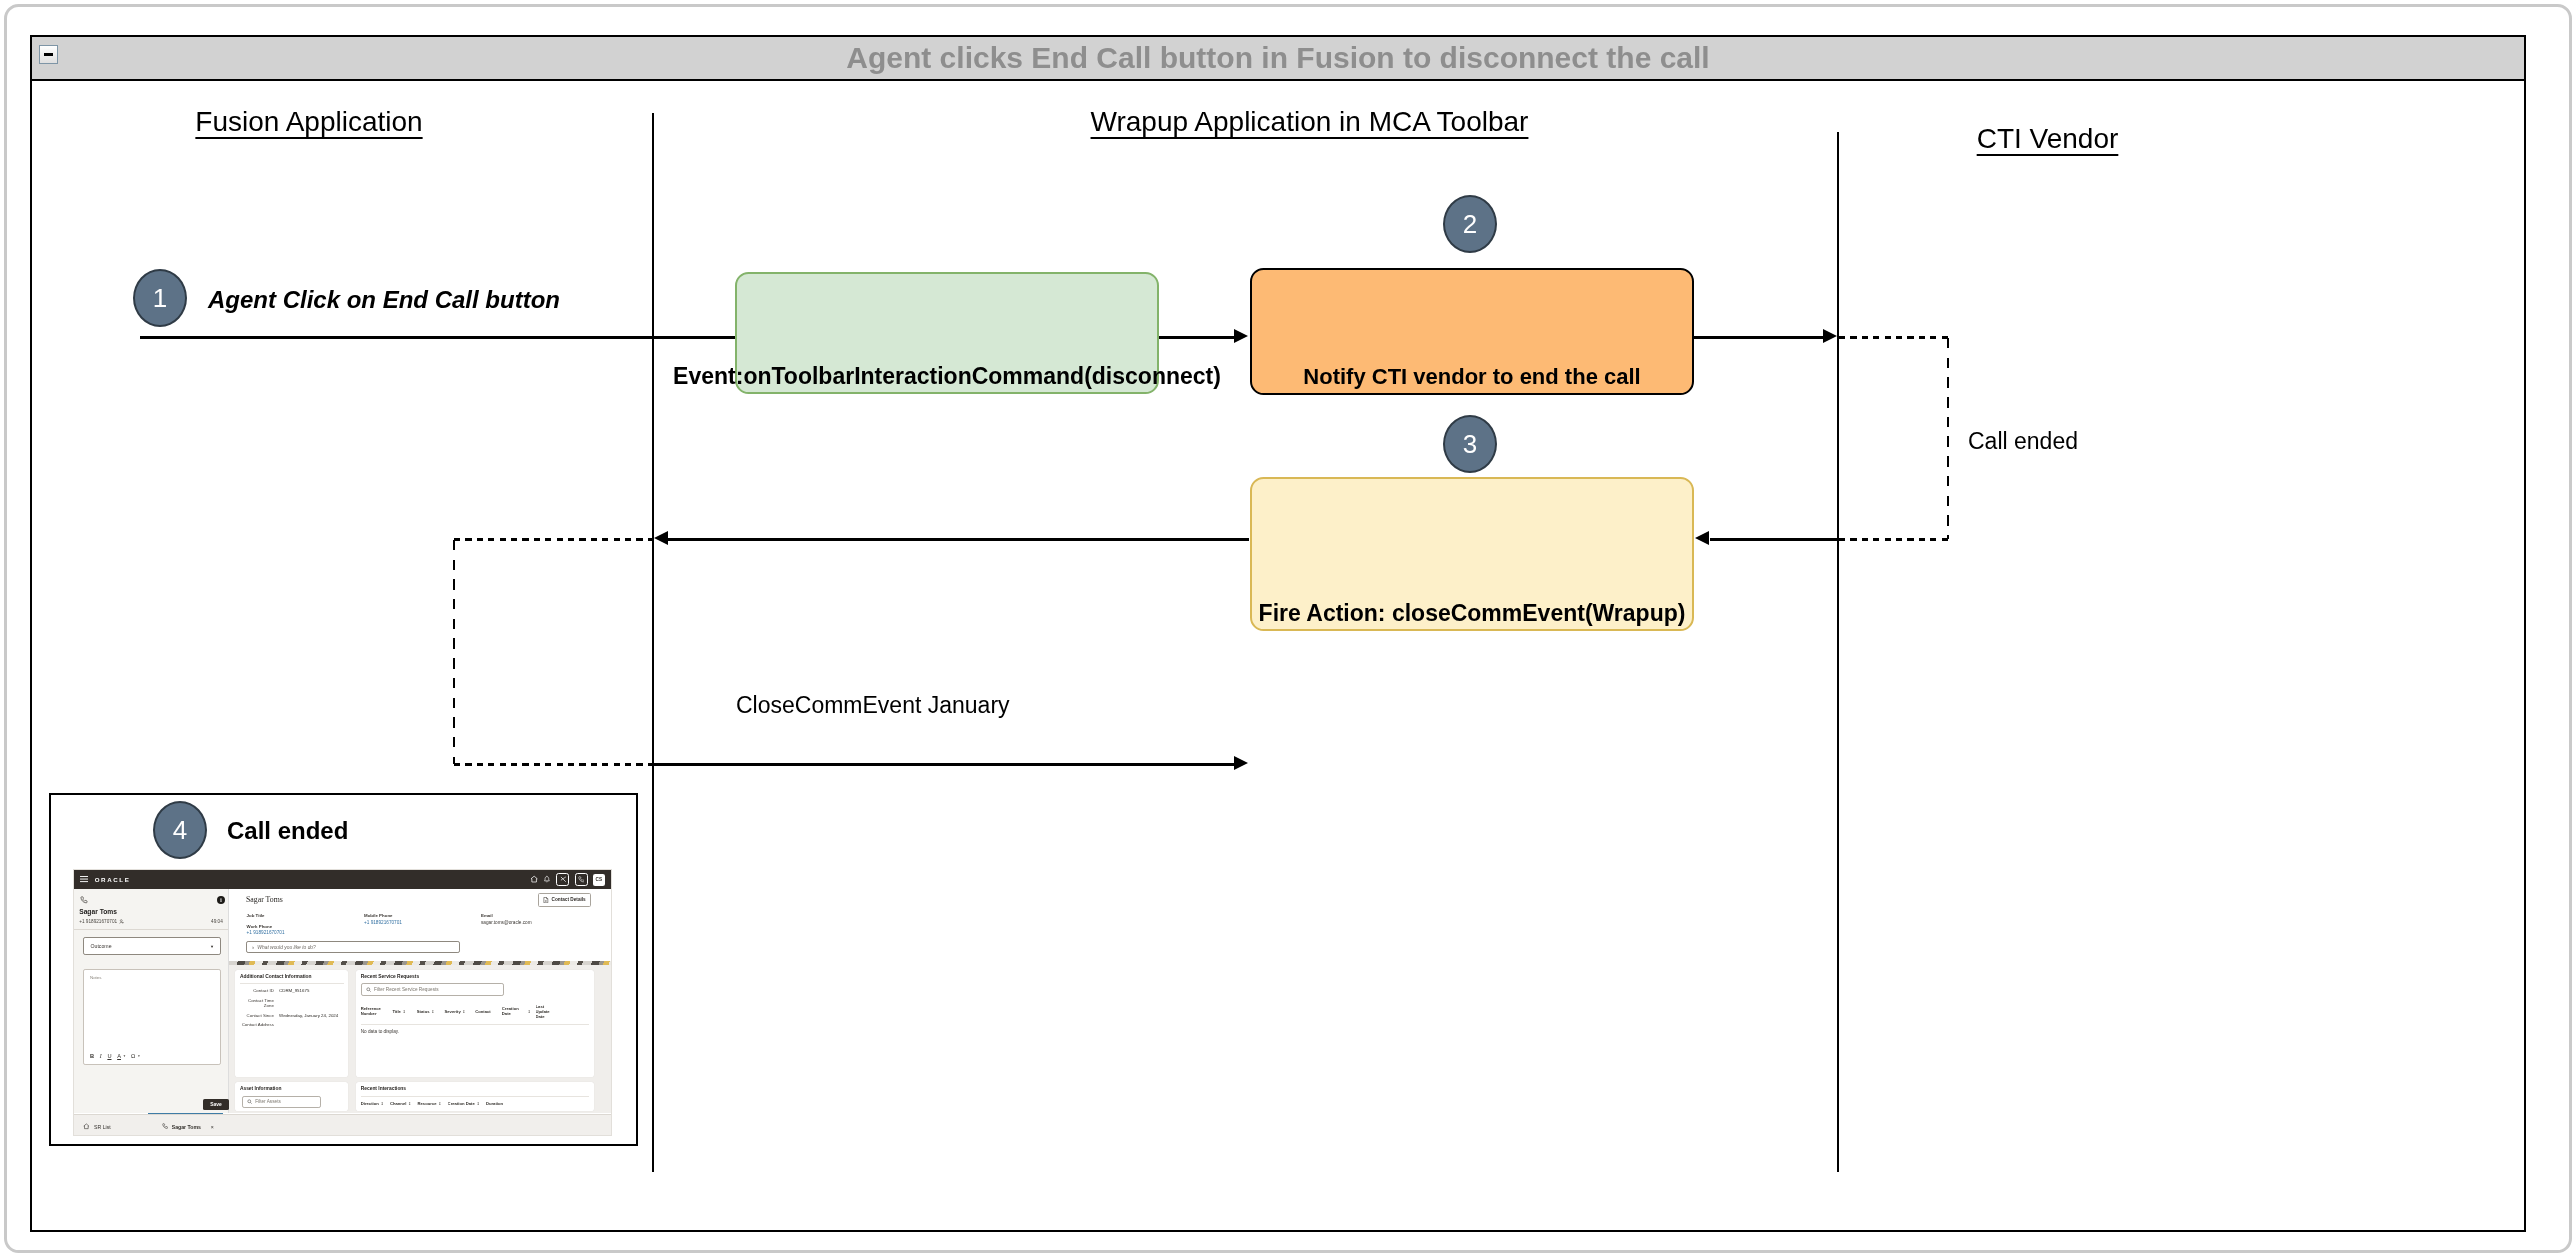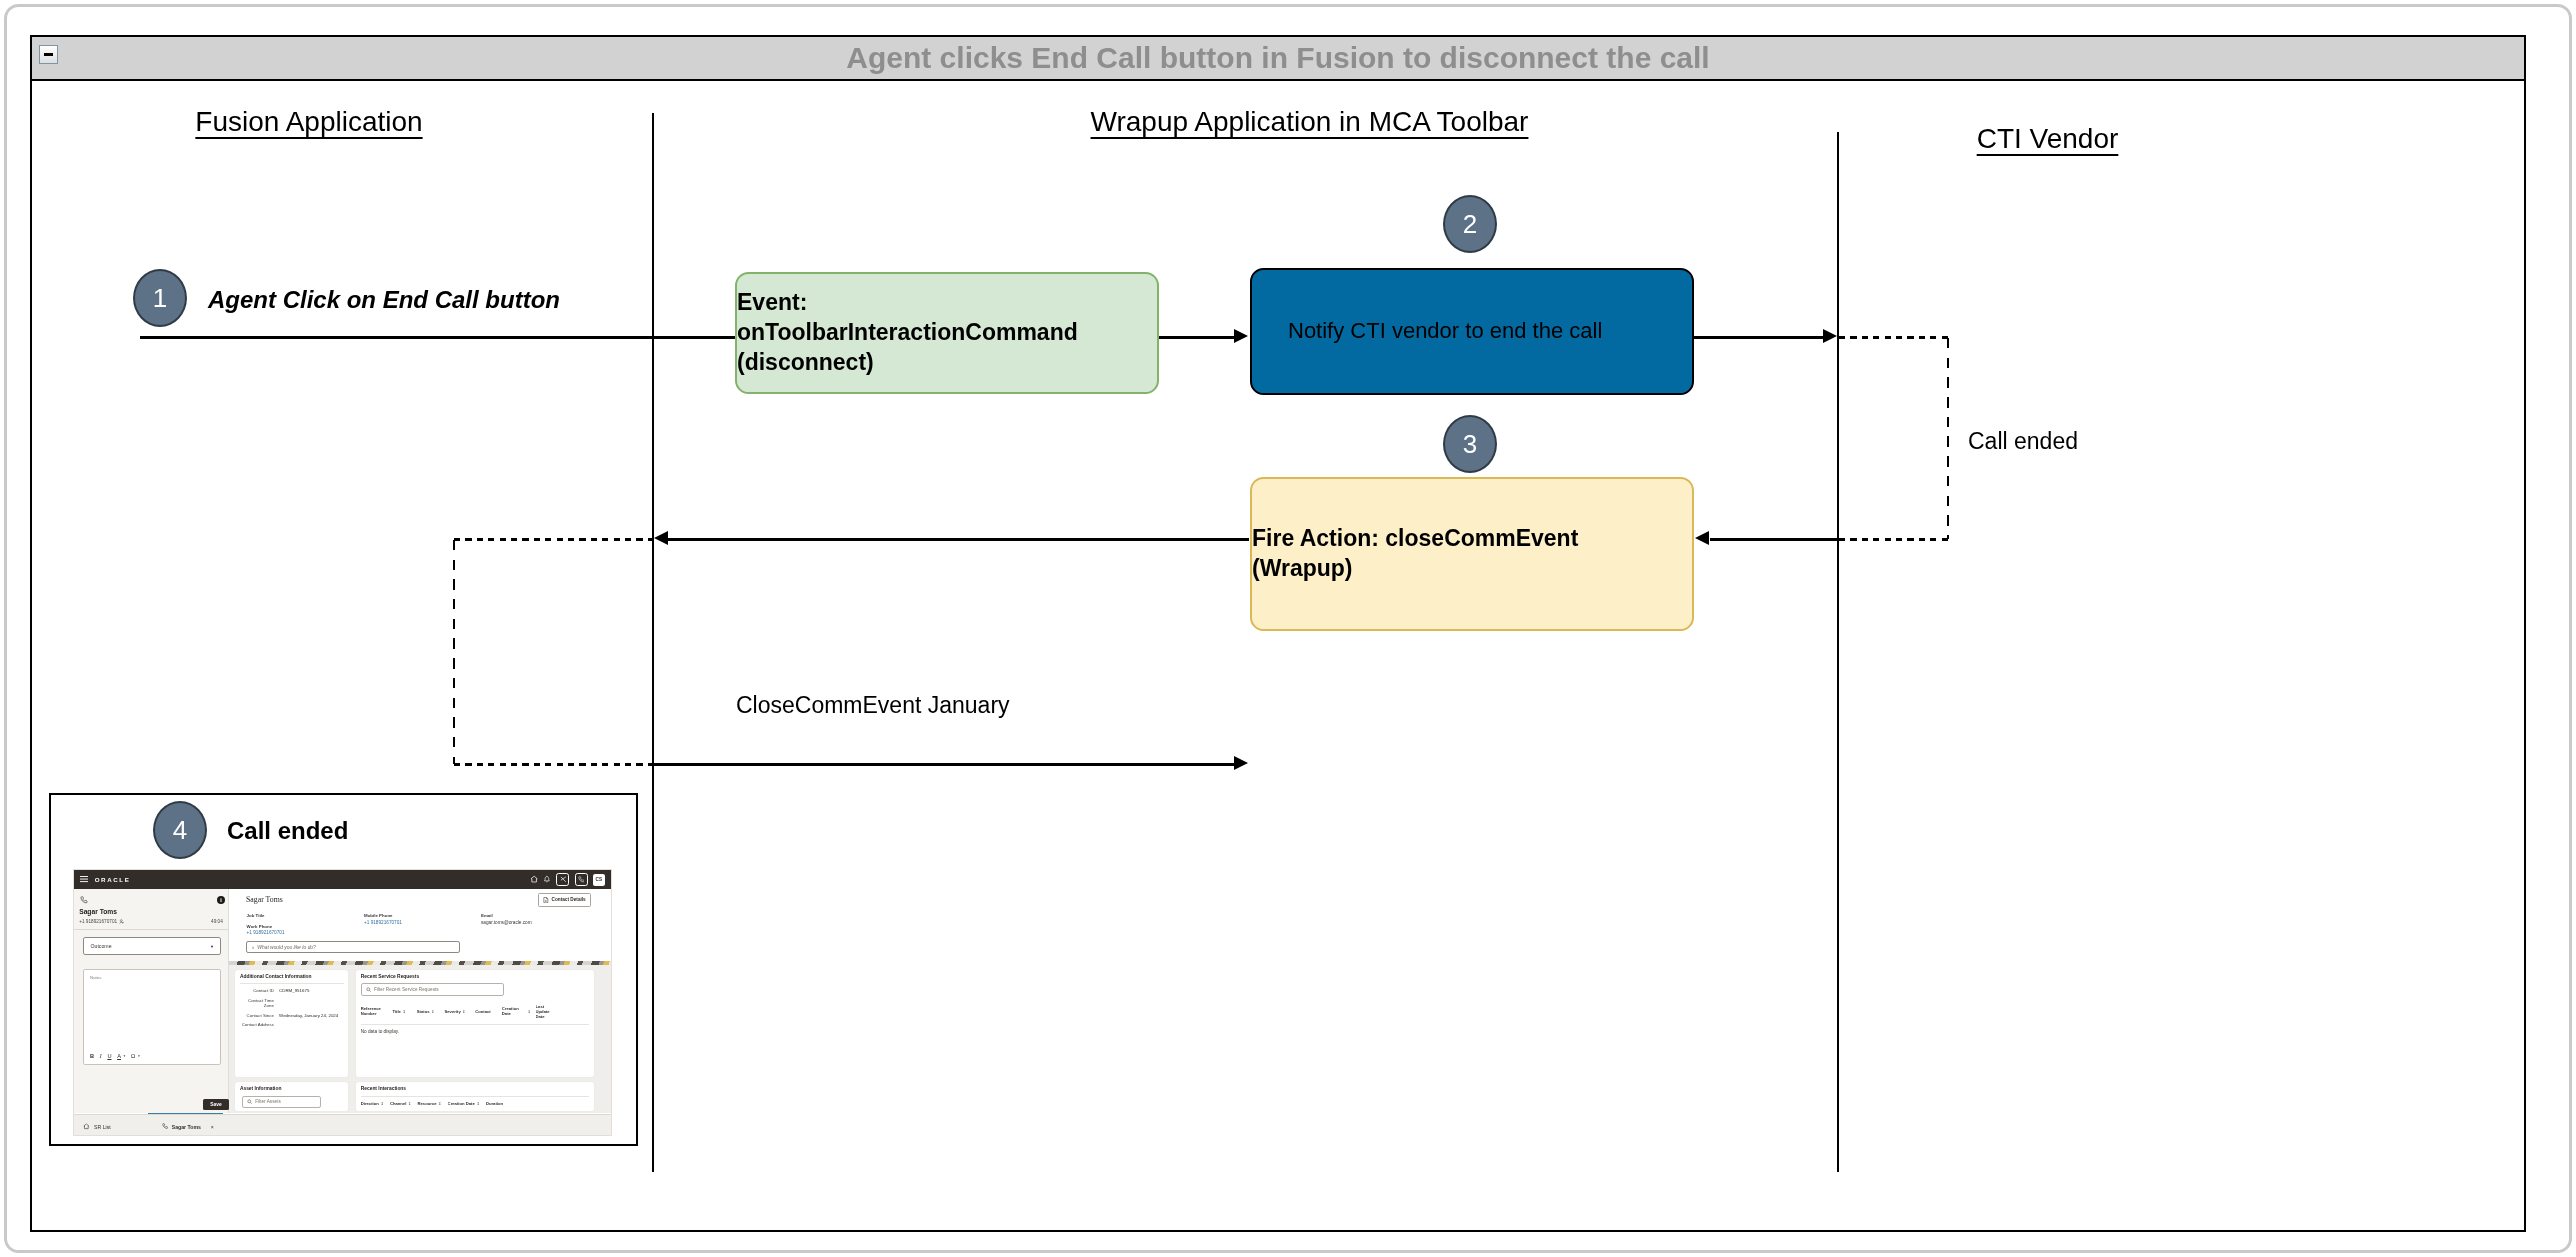--- a/index.html
+++ b/index.html
@@ -17,25 +17,25 @@
   
   .lane{position:absolute;font-size:28px;text-align:center;text-decoration:underline;text-underline-offset:6.2px;}
   .lifeline{position:absolute;width:2.1px;background:#000;}
   
   .hline{position:absolute;height:2.6px;background:#000;}
   .dotline{position:absolute;height:2.6px;background:repeating-linear-gradient(90deg,#000 0 6.2px,transparent 6.2px 11.4px);}
   .dashv{position:absolute;width:2.1px;background:repeating-linear-gradient(180deg,#000 0 10.4px,transparent 10.4px 19.7px);}
   .ah-r{position:absolute;width:0;height:0;border-top:7.8px solid transparent;border-bottom:7.8px solid transparent;border-left:14.5px solid #000;}
   .ah-l{position:absolute;width:0;height:0;border-top:7.8px solid transparent;border-bottom:7.8px solid transparent;border-right:14.5px solid #000;}
   
-  .node{position:absolute;display:flex;flex-direction:column;align-items:flex-start;justify-content:center;text-align:center;
+  .node{position:absolute;display:flex;flex-direction:row;align-items:flex-end;justify-content:center;text-align:center;
         border-radius:13.5px;box-sizing:border-box;line-height:1.3;}
   .green{background:var(--green_fill,#d5e8d4);border:2.1px solid var(--green_border,#83b36a);font-weight:bold;font-size:23px;}
   .yellow{background:var(--yellow_fill,#fdf0c9);border:2.1px solid var(--yellow_border,#d9b855);font-weight:bold;font-size:23px;}
-  .plain{background:#0369a1;border:2.1px solid #000;font-size:22px;line-height:1.4;}
+  .plain{background:#fdba74;border:2.1px solid #000;font-size:22px;line-height:1.4;font-weight:bold;}
   .stepnum{position:absolute;width:54px;height:58px;border-radius:50%;background:var(--circle_fill,#5d7287);
            border:2.6px solid var(--circle_border,#2f3b46);box-sizing:border-box;color:#fff;font-size:26px;
            display:flex;align-items:center;justify-content:center;}
   .msg-label{position:absolute;font-size:23px;}
   .step1-label{position:absolute;font-size:24px;font-weight:bold;}
   
   .shotframe{position:absolute;left:49px;top:793px;width:589px;height:353px;border:2.6px solid #000;box-sizing:border-box;background:#fff;}
   .step4-label{position:absolute;font-size:24px;font-weight:bold;}
   
   .app{position:absolute;left:73px;top:869px;width:539px;height:267px;background:#fff;font-size:5.2px;color:#3a3632;

